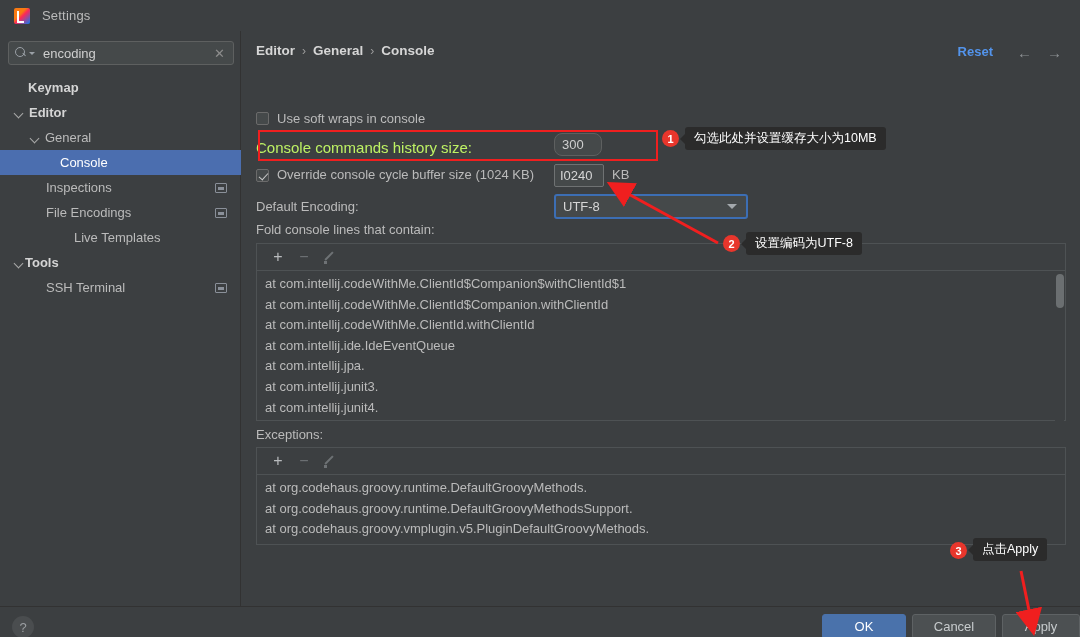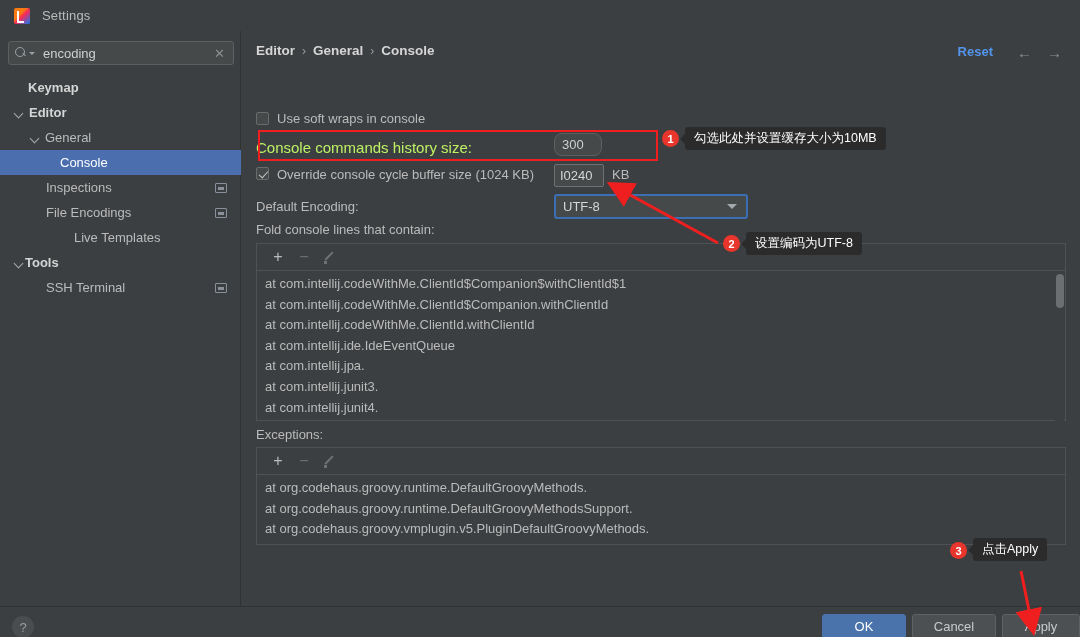--- a/index.html
+++ b/index.html
@@ -129,21 +129,21 @@
   }
   .fld-history {
     position: absolute; left: 312px; top: 102px; width: 48px; height: 23px;
     background: #45494a; border: 1px solid #5e6060; border-radius: 8px;
     color: #cfcfcf; font-size: 13px; display: flex; align-items: center;
     padding-left: 7px;
   }
 
   .row-override {
     position: absolute; left: 14px; top: 136px;
-    display: flex; align-items: flex-start; gap: 8px;
+    display: flex; align-items: flex-end; gap: 8px;
     font-size: 13px; color: #bbbbbb;
   }
   .fld-buffer {
     position: absolute; left: 312px; top: 133px; width: 50px; height: 23px;
     background: #45494a; border: 1px solid #6f7273; border-radius: 2px;
     color: #d6d6d6; font-size: 13px; display: flex; align-items: center;
     padding-left: 5px;
   }
   .lbl-kb {
     position: absolute; left: 370px; top: 136px; font-size: 13px; color: #bbbbbb;

